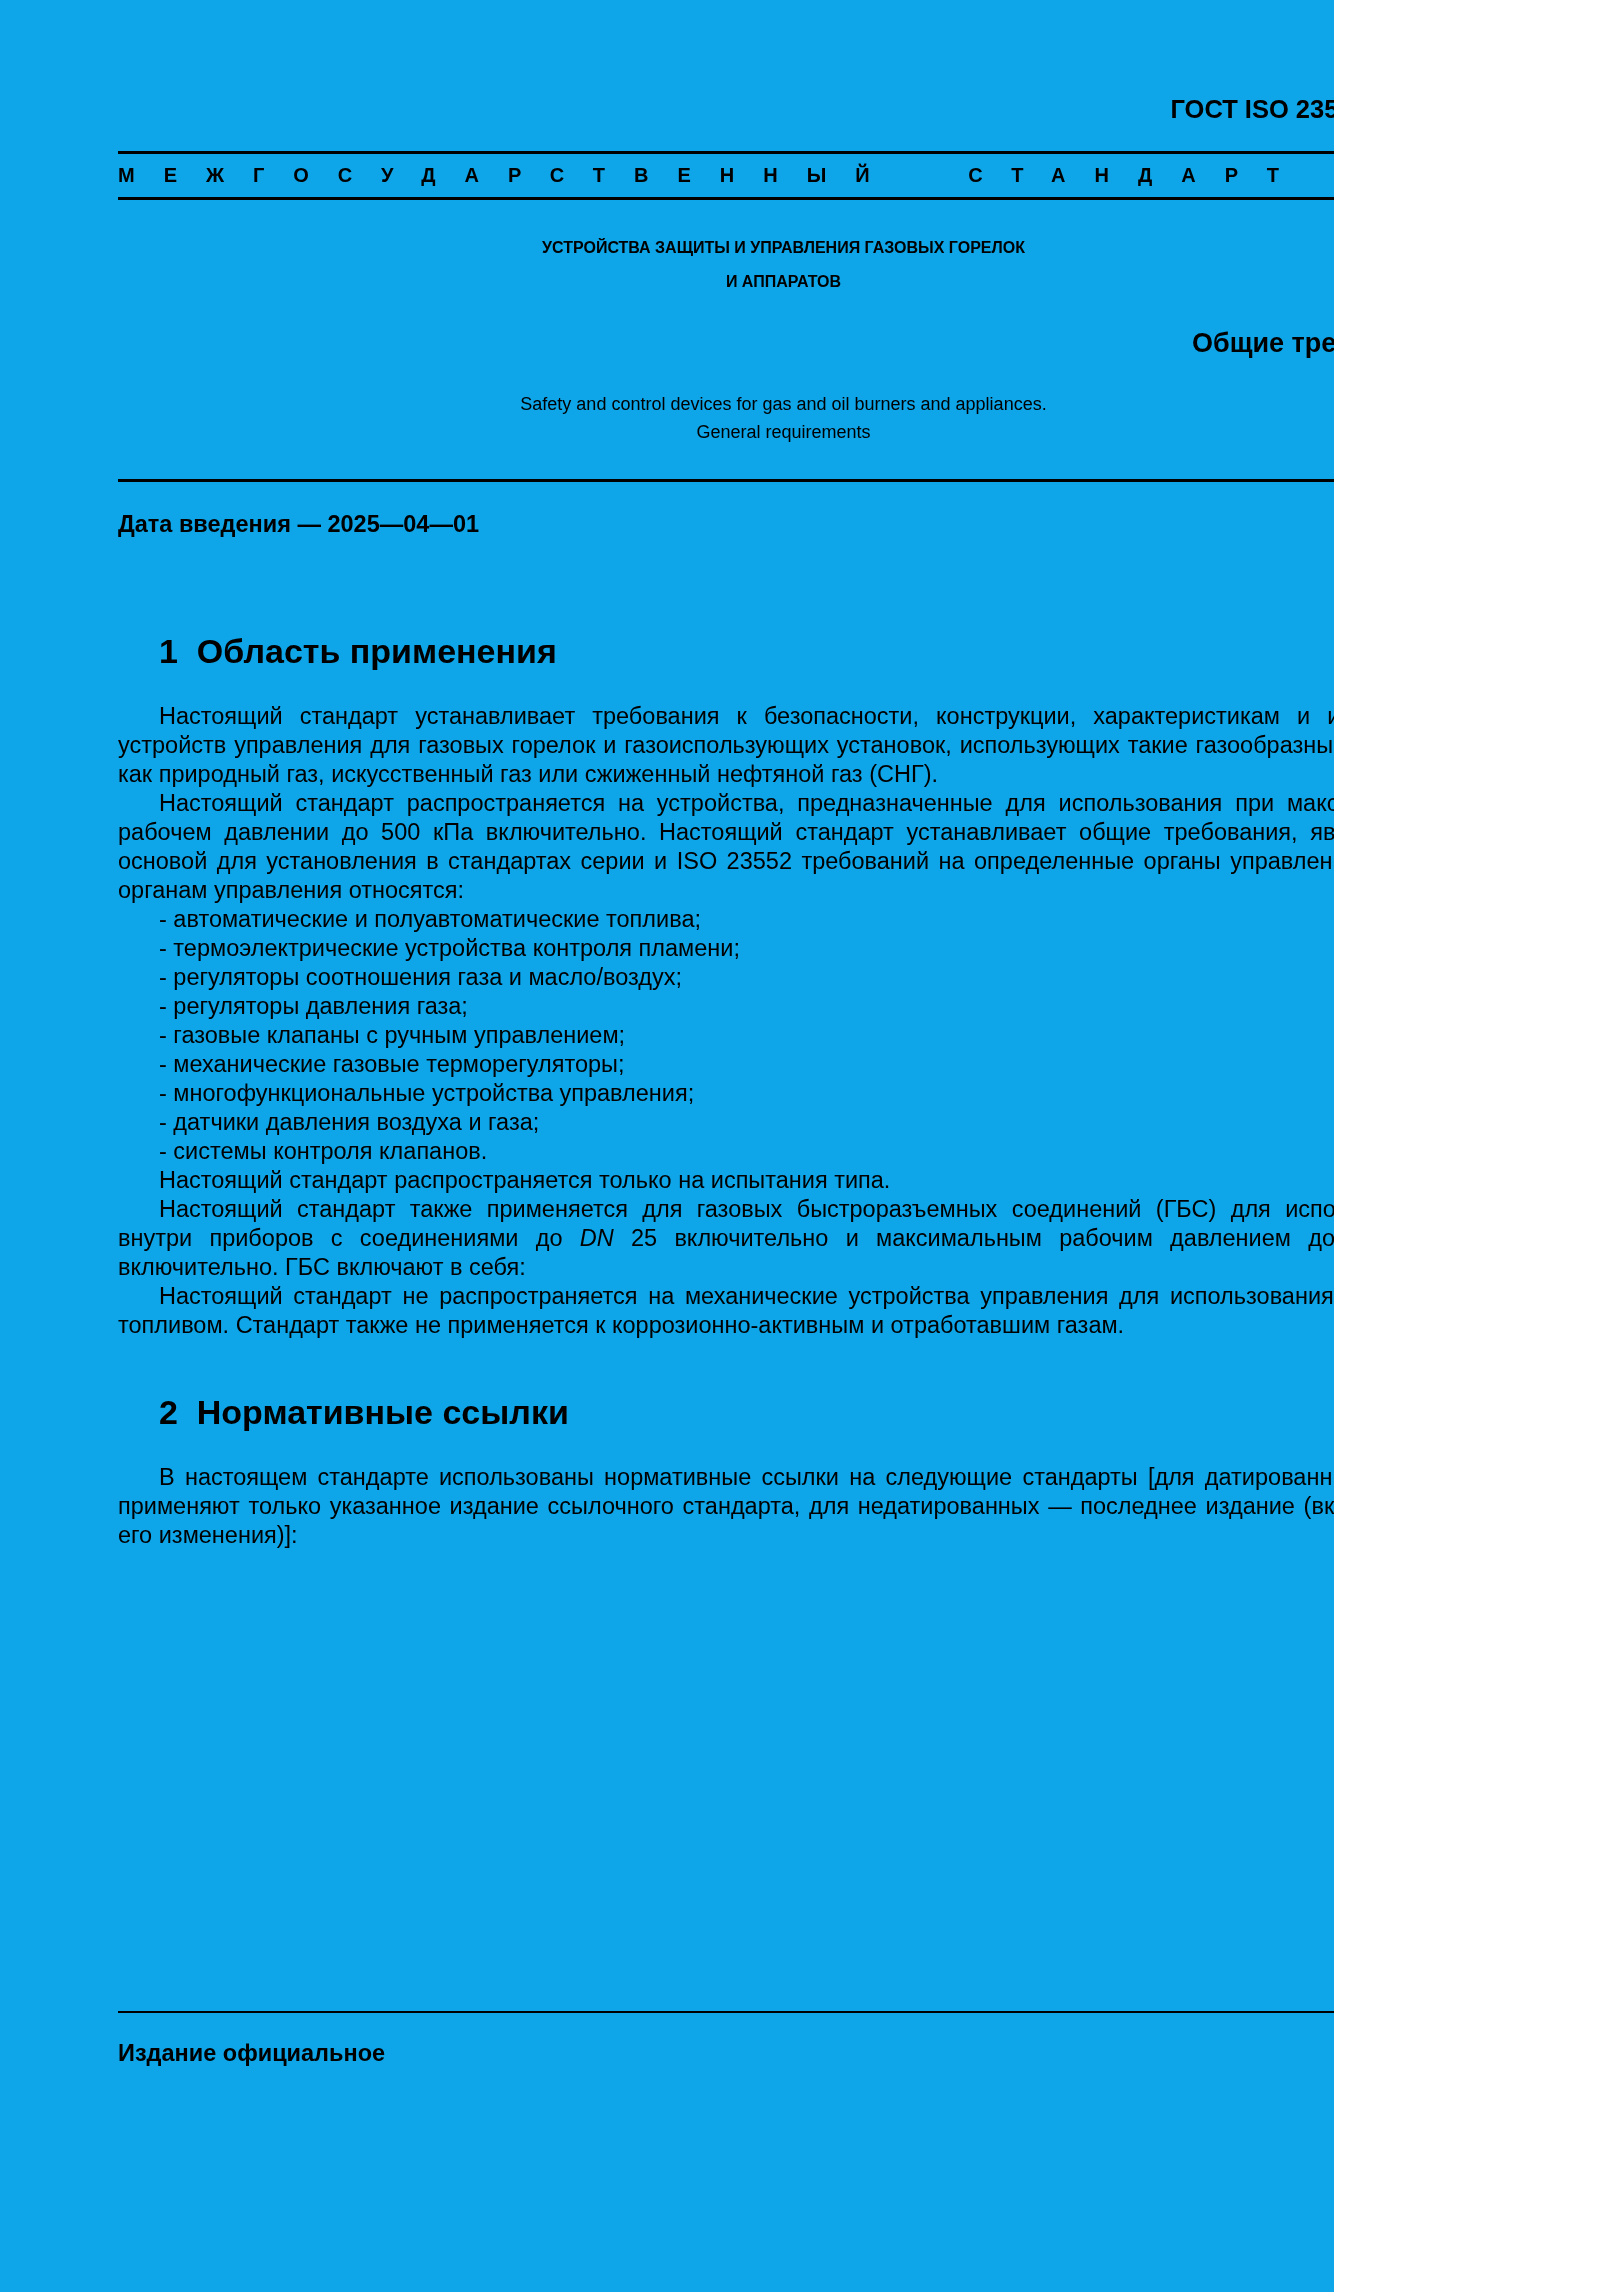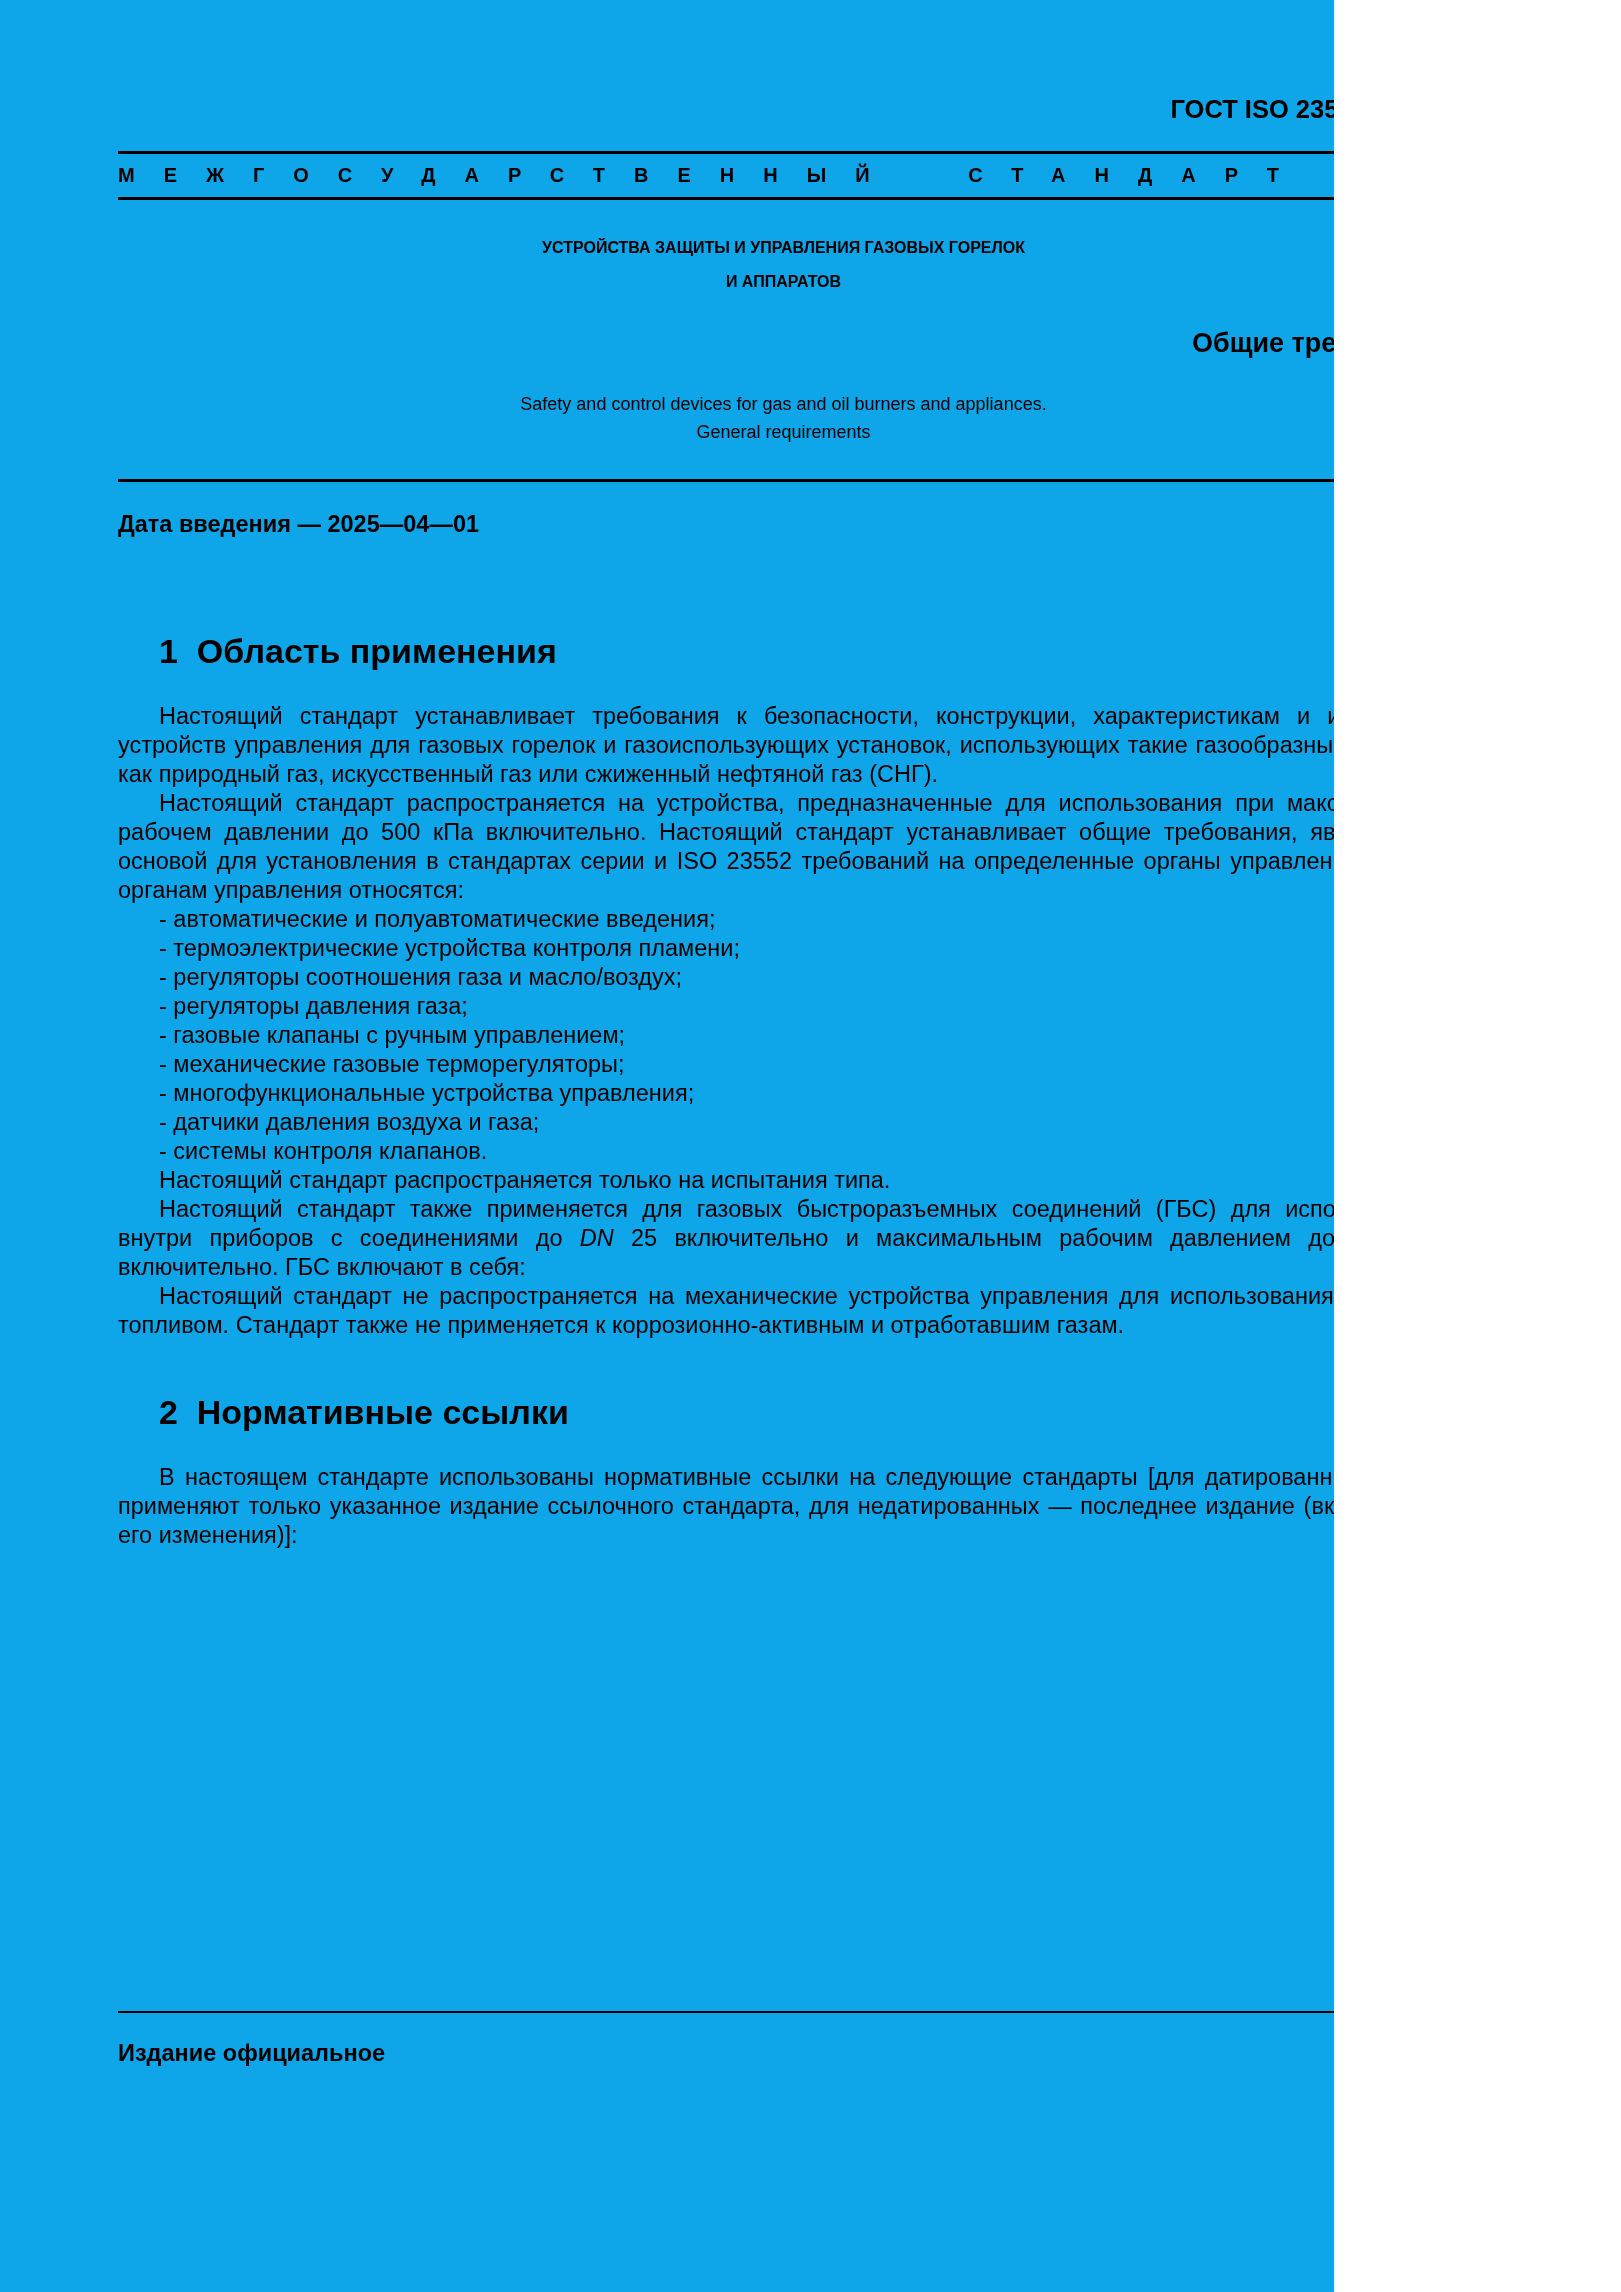--- a/index.html
+++ b/index.html
@@ -138,21 +138,21 @@
     <div class="rule"></div>
 
     <div class="effective-date">Дата введения — 2025—04—01</div>
 
     <h2 class="section-heading mt-lg">1  Область применения</h2>
 
     <p class="para">Настоящий стандарт устанавливает требования к безопасности, конструкции, характеристикам и испытанию устройств управления для газовых горелок и газоиспользующих установок, использующих такие газообразные топлива, как природный газ, искусственный газ или сжиженный нефтяной газ (СНГ).</p>
     <p class="para">Настоящий стандарт распространяется на устройства, предназначенные для использования при максимальном рабочем давлении до 500 кПа включительно. Настоящий стандарт устанавливает общие требования, являющиеся основой для установления в стандартах серии и ISO 23552 требований на определенные органы управления. К этим органам управления относятся:</p>
 
     <div class="list">
-        <div class="list-item">- автоматические и полуавтоматические введения;</div>
+        <div class="list-item">- автоматические и полуавтоматические топлива;</div>
         <div class="list-item">- термоэлектрические устройства контроля пламени;</div>
         <div class="list-item">- регуляторы соотношения газа и масло/воздух;</div>
         <div class="list-item">- регуляторы давления газа;</div>
         <div class="list-item">- газовые клапаны с ручным управлением;</div>
         <div class="list-item">- механические газовые терморегуляторы;</div>
         <div class="list-item">- многофункциональные устройства управления;</div>
         <div class="list-item">- датчики давления воздуха и газа;</div>
         <div class="list-item">- системы контроля клапанов.</div>
       </div>
 

